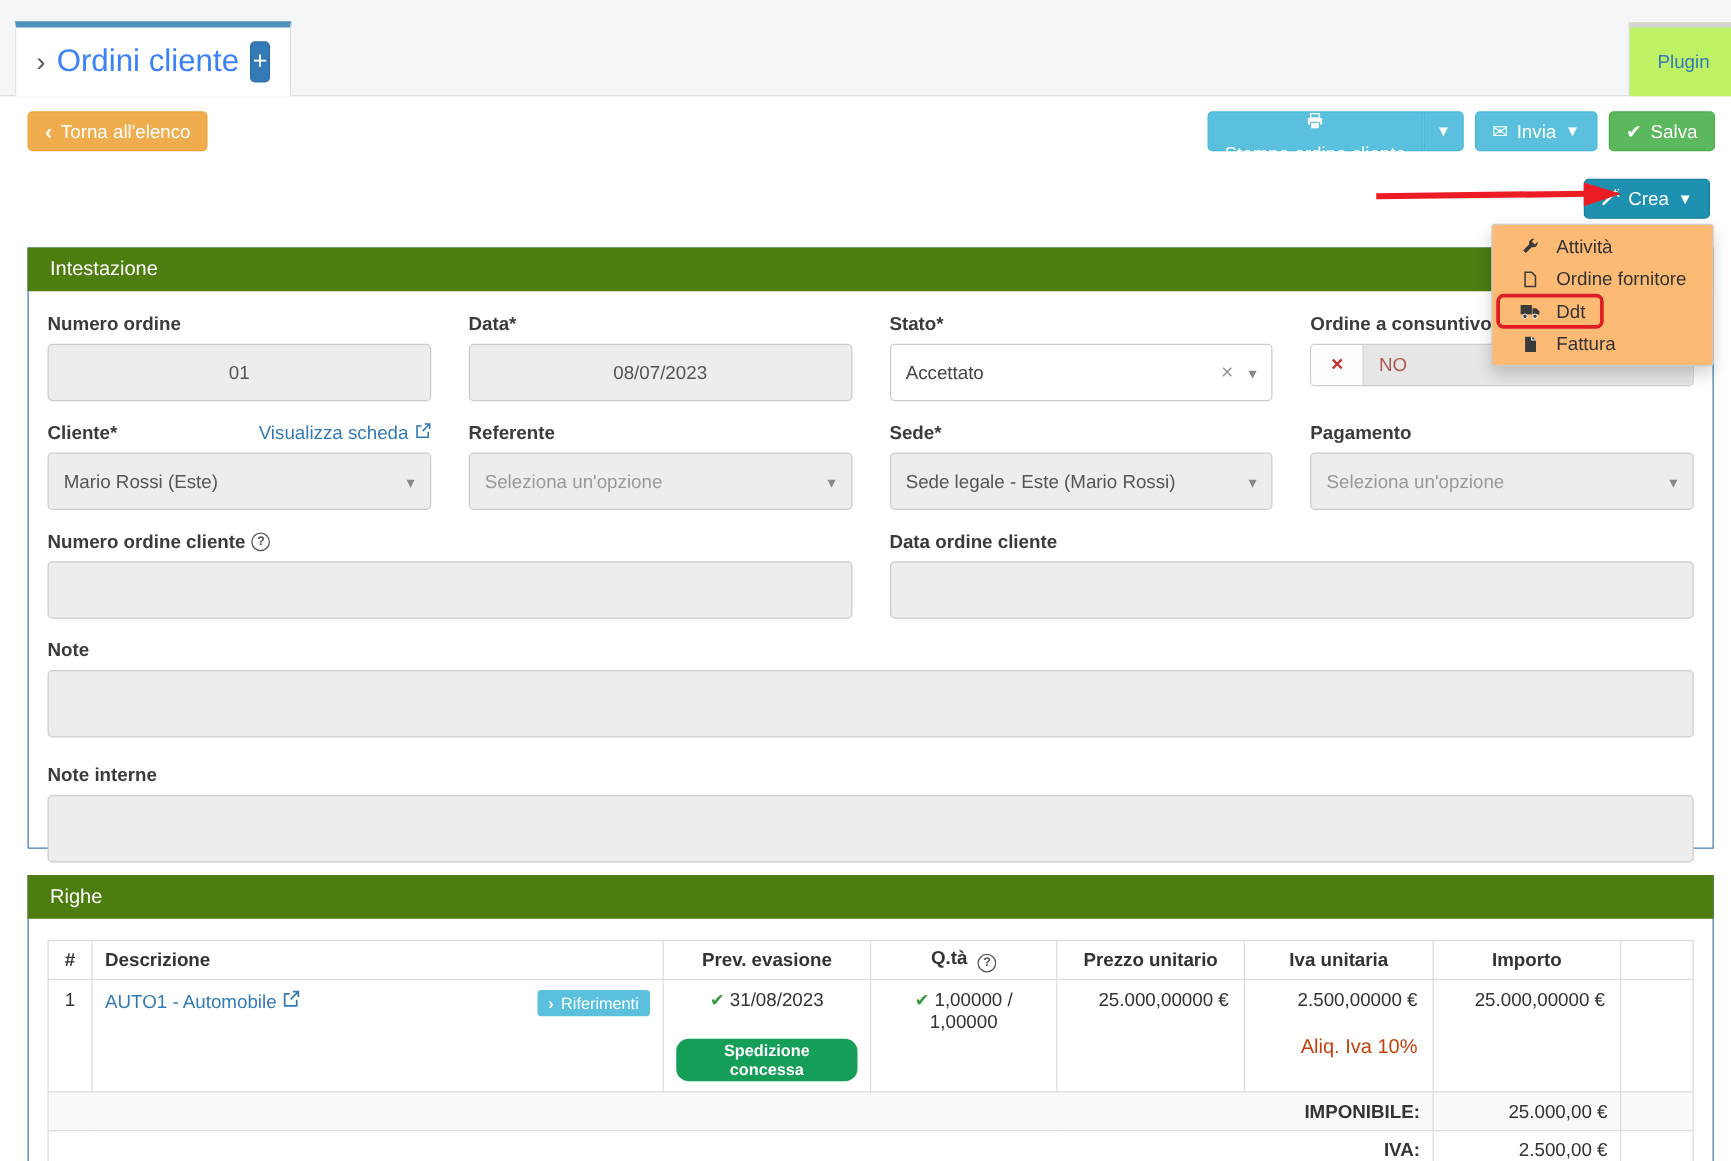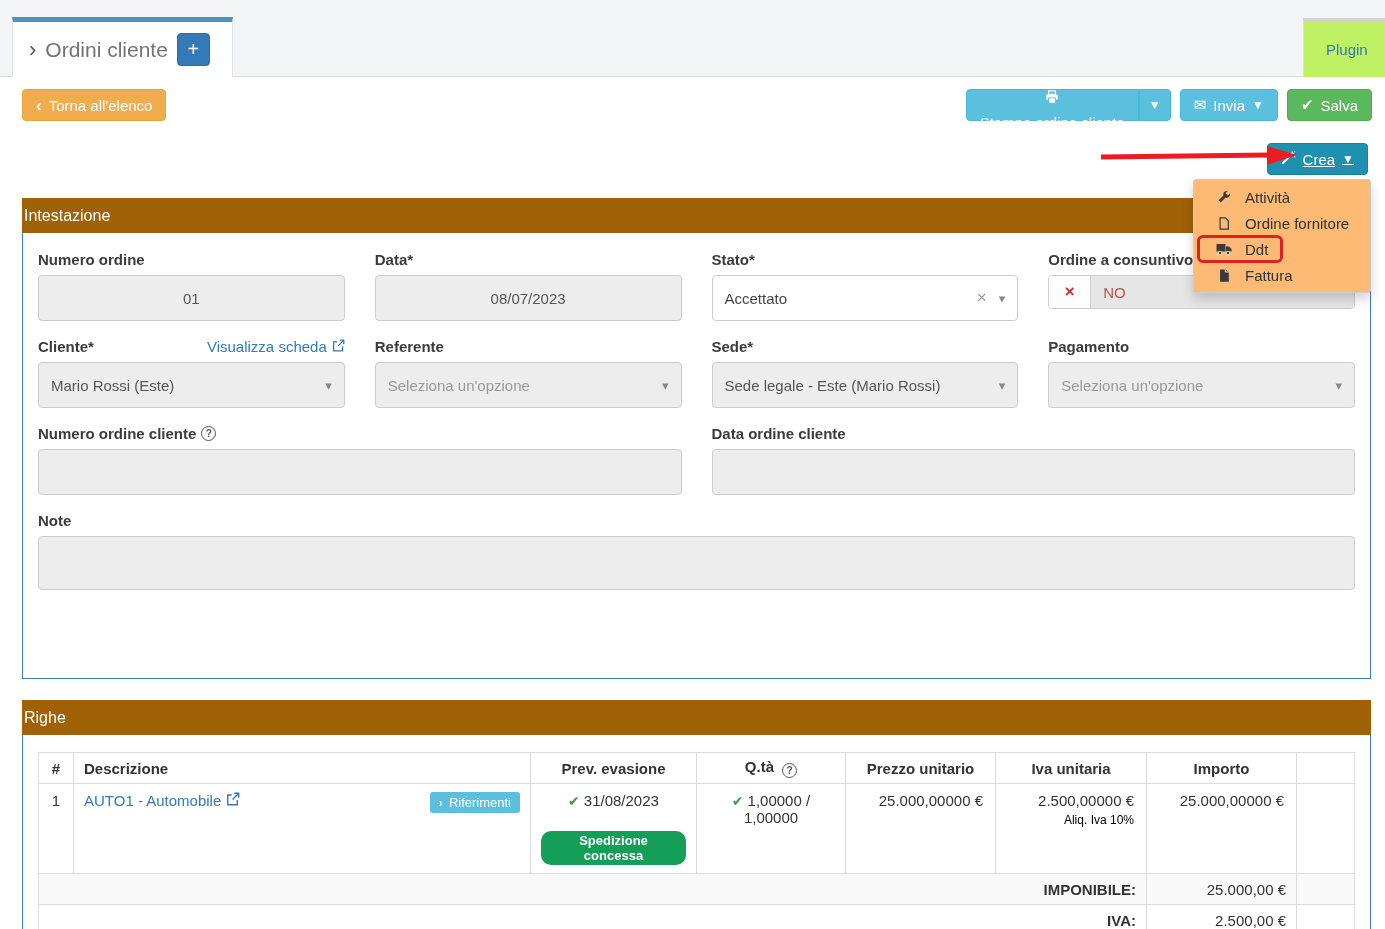--- a/index.html
+++ b/index.html
@@ -7,21 +7,21 @@
               font-family:"Liberation Sans", sans-serif; position:relative; }
 
   
   .tabstrip { position:absolute; left:0; top:0; width:1385px; height:77px;
               background:#f4f5f6; border-bottom:1px solid #ddd; }
   .tab-active { position:absolute; left:12px; top:17px; width:221px; height:60px;
                 background:#fff; border-top:5px solid #4e93bd;
                 border-left:1px solid #e2e2e2; border-right:1px solid #e2e2e2;
                 z-index:3; display:flex; align-items:center; gap:9px; padding:0 16px; }
   .tab-chevron { font-size:22px; color:#555; line-height:1; }
-  .tab-title { font-size:21px; color:#737373; white-space:nowrap; }
+  .tab-title { font-size:25px; color:#3b82f6; white-space:nowrap; }
   .tab-add { width:33px; height:33px; background:#337ab7; border:1px solid #2e6da4;
              border-radius:4px; color:#fff; font-size:20px; display:flex;
              align-items:center; justify-content:center; cursor:pointer; }
   .tab-plugin { position:absolute; left:1303px; top:18px; width:82px; height:59px;
                 background:#bef264; border-top:4px solid #d3d3d3; border-left:1px solid #ddd;
                 z-index:3; color:#337ab7; font-size:15px; display:flex;
                 align-items:center; padding-left:22px; cursor:pointer; }
 
   
   .btn { display:inline-flex; align-items:center; gap:7px; height:32px;
@@ -33,36 +33,36 @@
   .btn-success { background:#5cb85c; border:1px solid #4cae4c; }
   .split { display:flex; }
   .split .main { border-top-right-radius:0; border-bottom-right-radius:0;flex-direction:column; }
   .split .caret-seg { width:32px; border-left:1px solid #46b8da; border-radius:0 4px 4px 0;
                       padding:0; justify-content:center; }
   .caret { font-size:12px; line-height:1; }
   .chev-small { font-size:17px; font-weight:bold; line-height:1; }
 
   
   .btn-crea { position:absolute; right:17px; top:143px; background:#1d91af;
-              border:1px solid #17819c; z-index:5;text-decoration:underline; }
+              border:1px solid #17819c; z-index:5; }
   .arrow-svg { position:absolute; left:1098px; top:144px; z-index:12; pointer-events:none; }
   .dropdown { position:absolute; left:1193px; top:179px; width:178px; z-index:10;
               background:#fdba74; border:1px solid #ccc; border-radius:3px;
               box-shadow:0 6px 12px rgba(0,0,0,.18); padding:4px 0; }
   .dd-item { position:relative; height:26px; display:flex; align-items:center;
              gap:13px; padding-left:21px; font-size:15px; color:#333; cursor:pointer; }
   .dd-icon { width:17px; display:flex; justify-content:center; }
   .red-box { position:absolute; left:3px; top:-1px; width:86px; height:28px;
              border:3px solid #de1f26; border-radius:6px; pointer-events:none; }
 
   
   .panel { position:absolute; left:22px; width:1349px; background:#fff;
            border:1px solid #3c7dbb; }
-  .panel-head { height:35px; background:#a16207; color:#fff; font-size:16px;
-                display:flex; align-items:center; padding-left:2px;
+  .panel-head { height:35px; background:#4d7c0f; color:#fff; font-size:16px;
+                display:flex; align-items:center; padding-left:18px;
                 margin:-1px -1px 0 -1px; }
   #panel-intestazione { top:198px; height:481px; }
   #panel-righe { top:700px; height:240px; }
 
   .grid { display:grid; grid-template-columns:repeat(4,1fr); column-gap:30px;
           row-gap:17px; padding:18px 15px; }
   .span2 { grid-column:span 2; } .span4 { grid-column:1 / -1; }
   .lblrow { display:flex; justify-content:space-between; align-items:center; margin-bottom:7px; }
   .lbl { font-size:15px; font-weight:bold; color:#3b3b3b; display:flex; align-items:center; gap:5px; }
   .help { width:15px; height:15px; border:1.5px solid #555; border-radius:50%;
@@ -98,21 +98,21 @@
   th.left { text-align:left; }
   td { padding:8px 10px; vertical-align:top; }
   .row-main td { height:71px; }
   td.center { text-align:center; } td.right { text-align:right; padding-right:12px; }
   .desc-cell { display:flex; justify-content:space-between; align-items:flex-start; }
   .badge-rif { background:#5bc0de; color:#fff; font-size:13px; padding:3px 9px;
                border-radius:3px; display:inline-flex; gap:6px; align-items:center; cursor:pointer; }
   .check { color:#3c9a47; font-size:14px; margin-right:4px; }
   .pill { background:#149e57; color:#fff; font-size:13px; font-weight:bold;
           padding:2px 10px; border-radius:10px; display:inline-block; margin-top:22px; }
-  .iva-note { display:block; color:#000000; font-size:12px; margin-top:4px; }
+  .iva-note { display:block; color:#c2410c; font-size:16px; margin-top:20px; }
   .tot-row td { height:31px; padding:5px 10px; vertical-align:middle; }
   .tot-row.odd td { background:#f9f9f9; }
   .tot-lbl { text-align:right; font-weight:bold; padding-right:12px; color:#333; }
   .stub td { height:14px; background:#f9f9f9; }
 </style>
 </head>
 <body>
 
 <div class="tabstrip">
   <div class="tab-active">
@@ -311,20 +311,26 @@
     <div class="span2">
       <div class="lblrow">
           <span class="lbl">Data ordine cliente</span>
         </div>
       <div class="ctrl"></div>
     </div>
 
     <div class="span4">
       <div class="lblrow">
           <span class="lbl">Note</span>
+        </div>
+      <textarea class="tarea" style=""></textarea>
+    </div>
+    <div class="span4">
+      <div class="lblrow">
+          <span class="lbl">Note interne</span>
         </div>
       <textarea class="tarea" style=""></textarea>
     </div>
   </div>
 </div>
 
 <div class="panel" id="panel-righe">
   <div class="panel-head">
     <span>Righe</span>
   </div>

